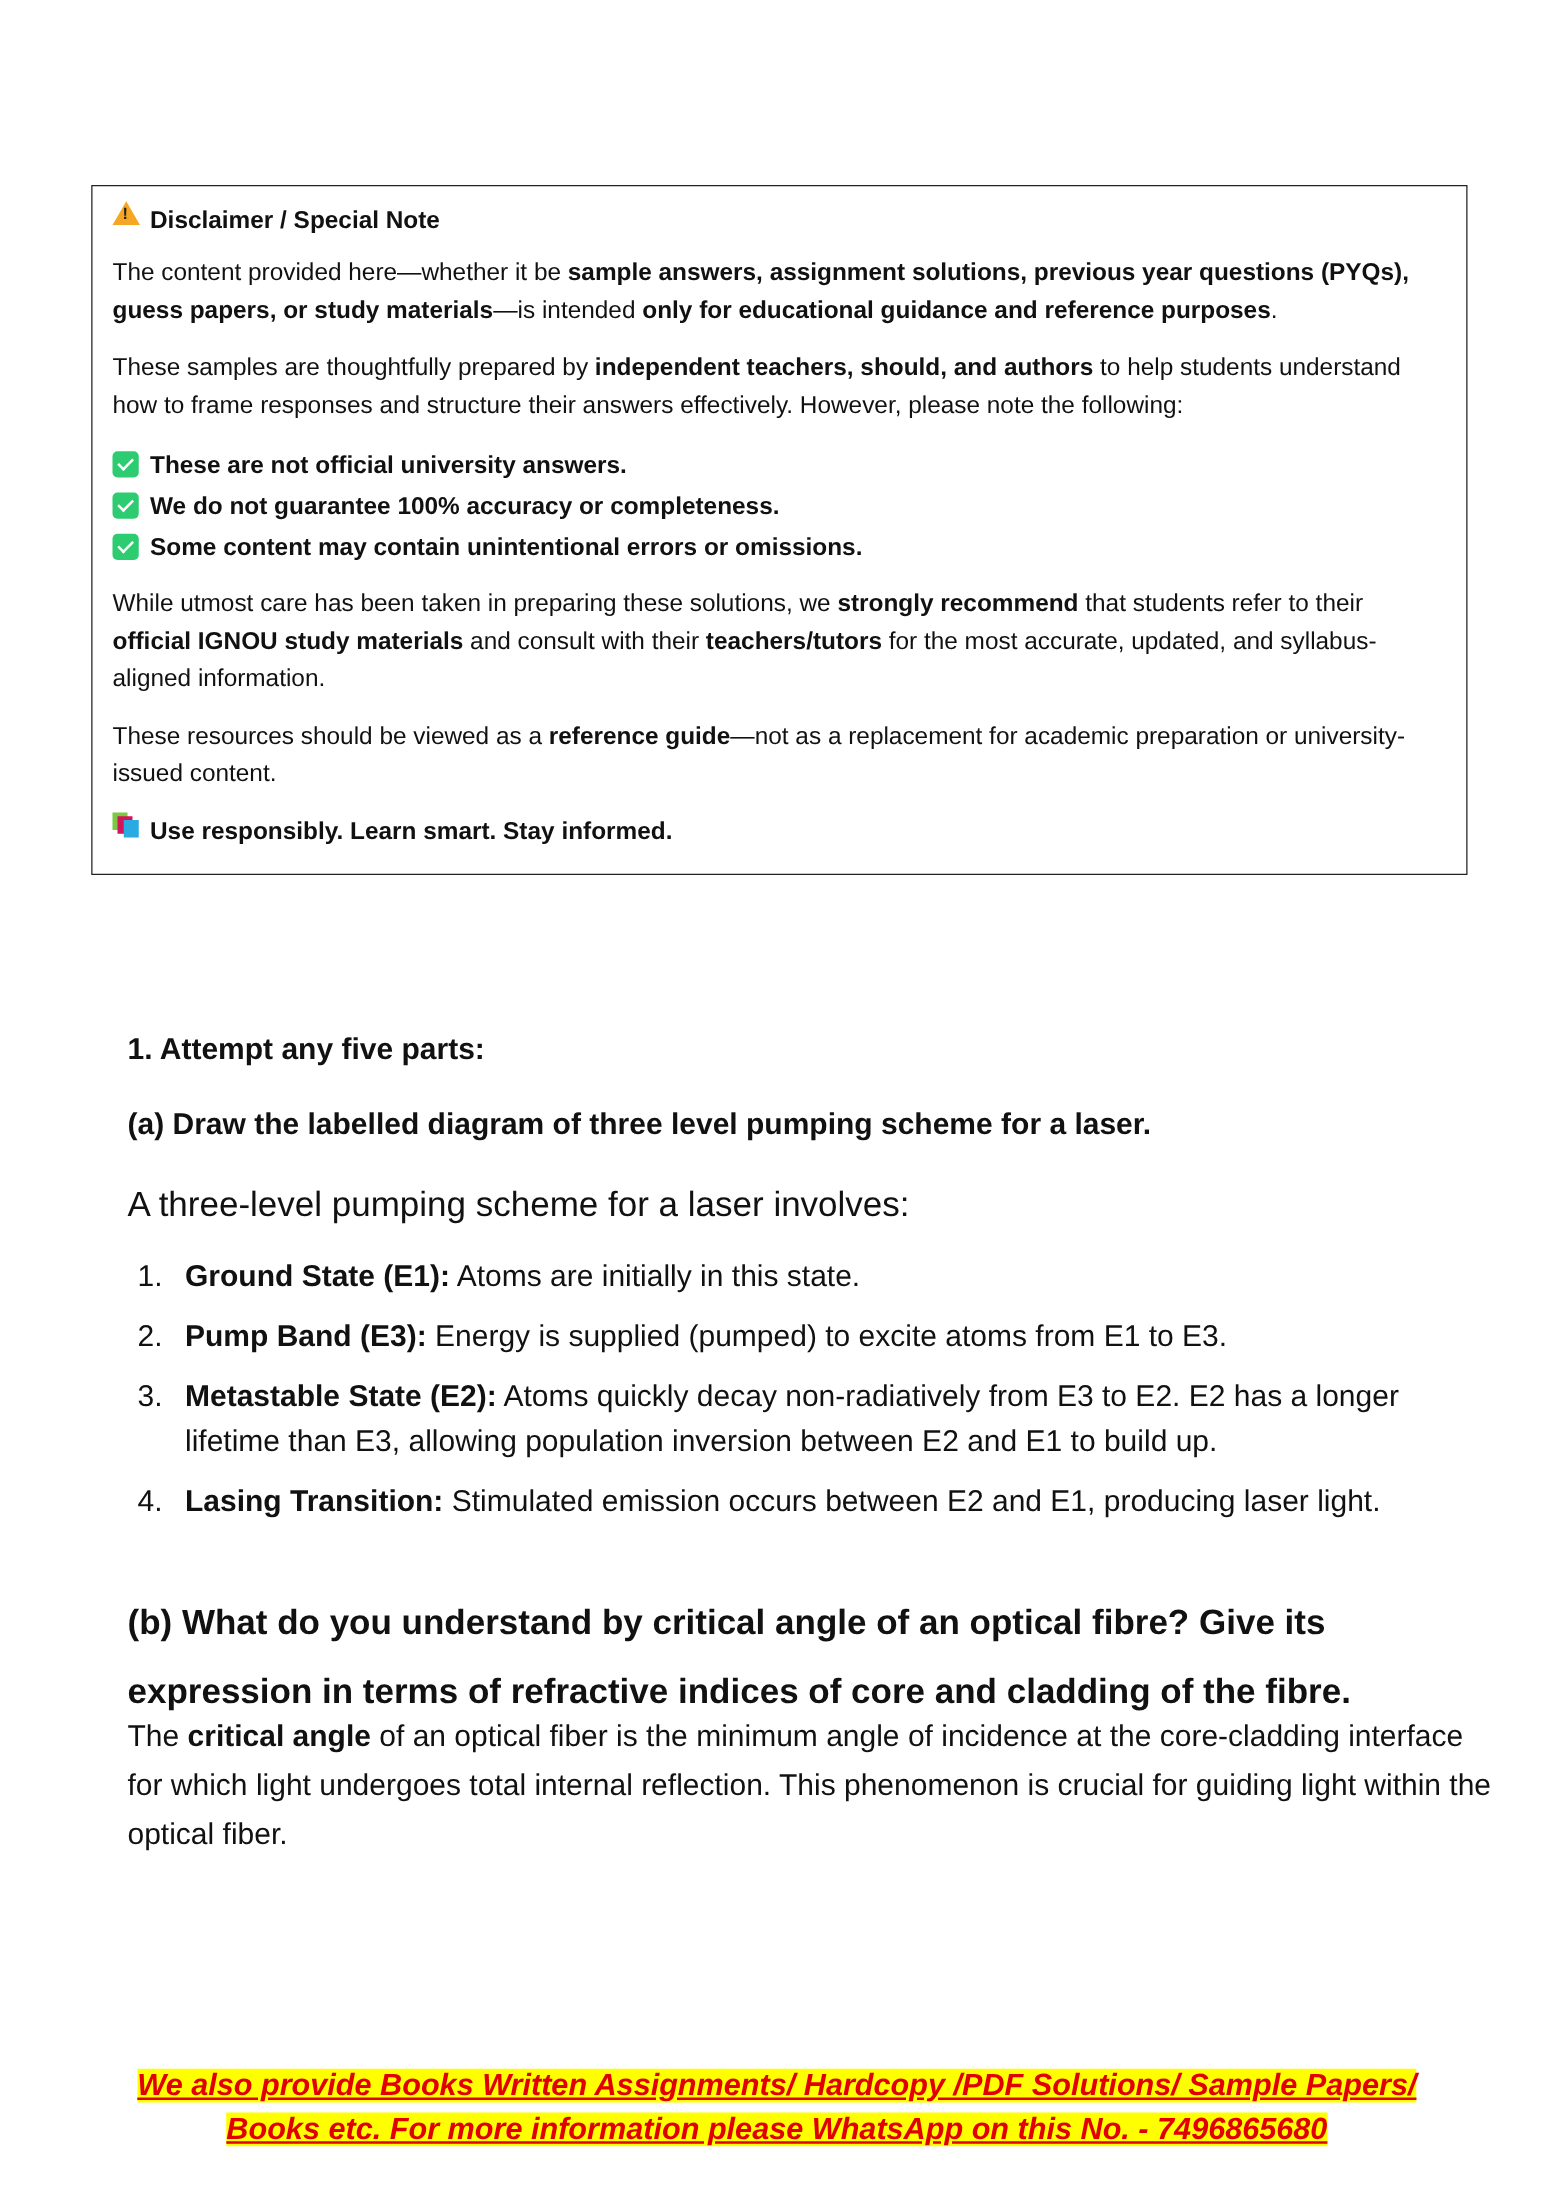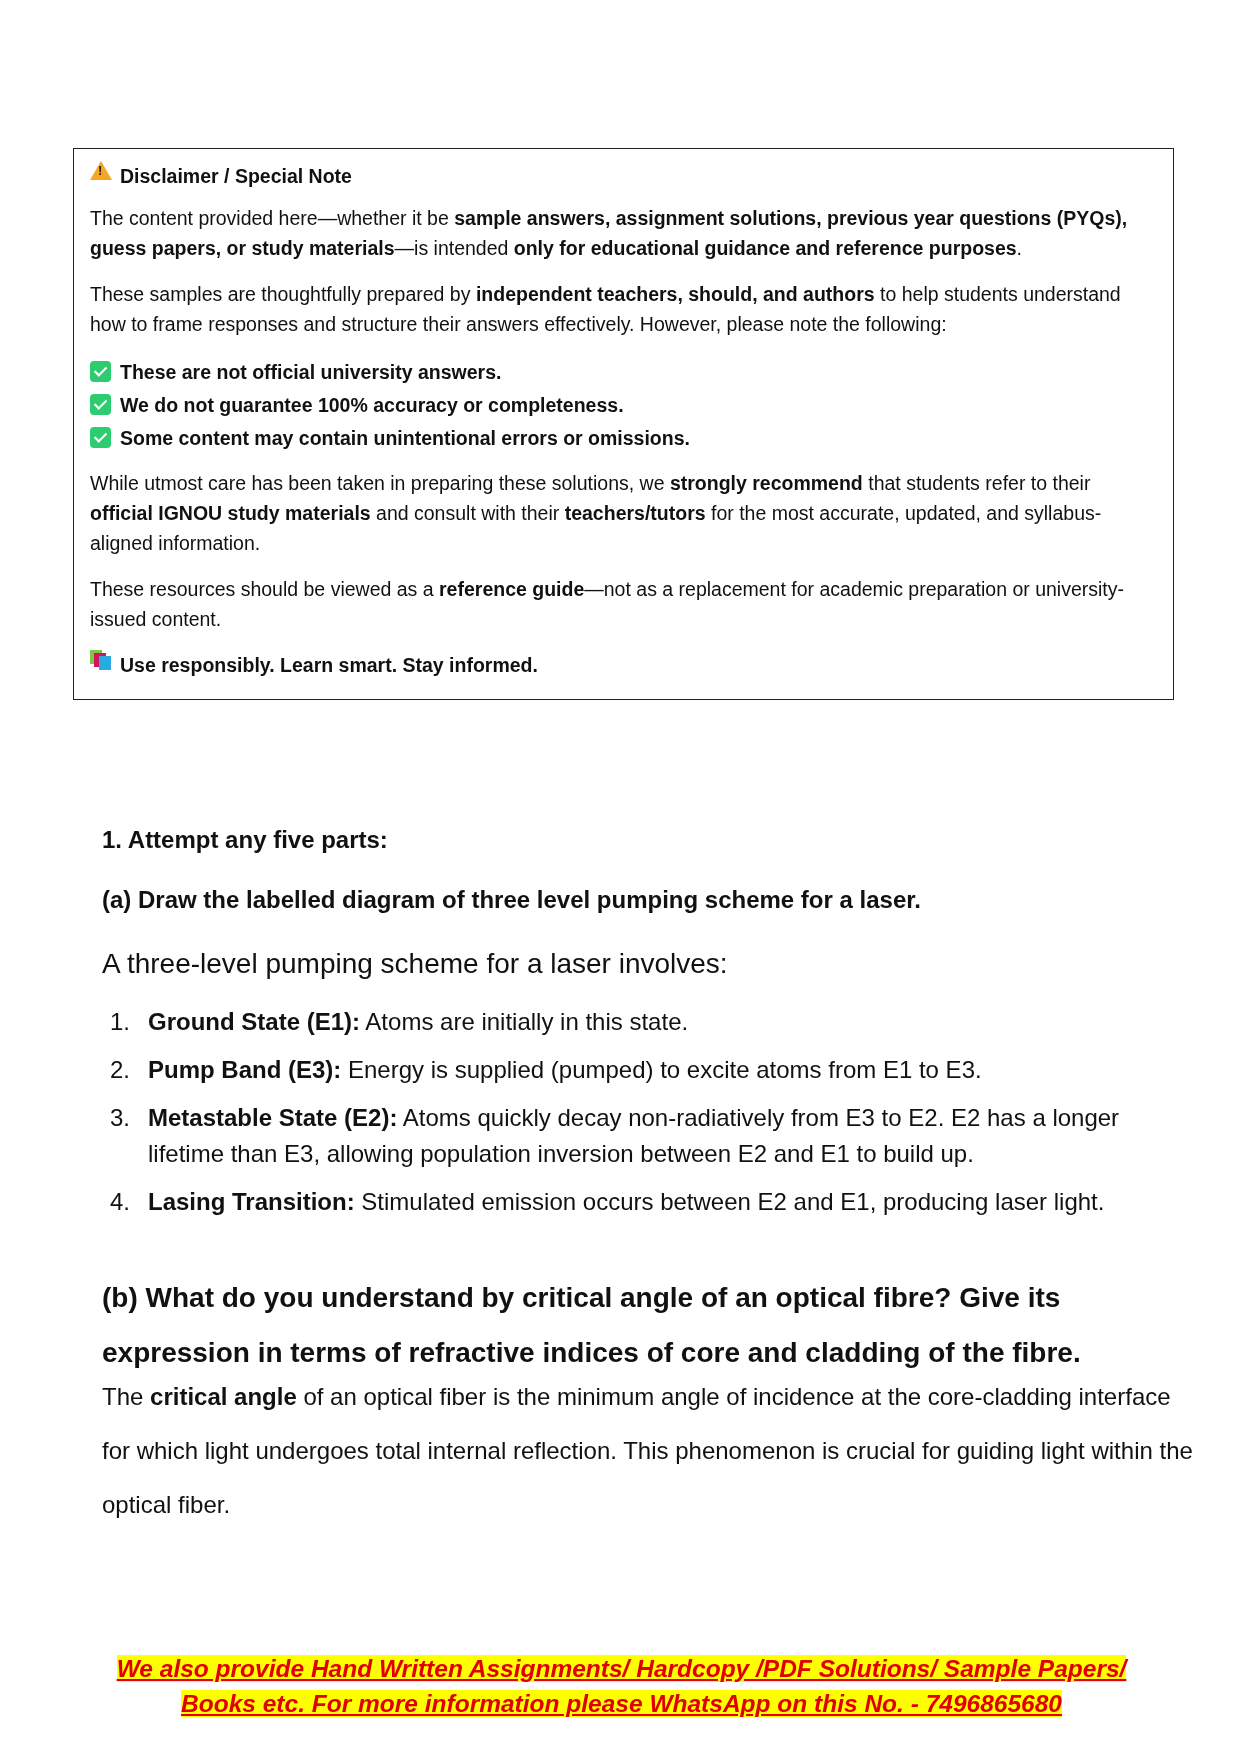--- a/index.html
+++ b/index.html
@@ -26,21 +26,21 @@
   b { font-weight:bold; }
   .q { position:absolute; left:73px; width:1100px;margin-left:29px; }
   .h1 { top:826px; font-size:24px; font-weight:bold; }
   .h2 { top:886px; font-size:24px; font-weight:bold; }
   .intro { top:948px; font-size:28px; }
   ol { position:absolute; left:73px; top:1004px; width:1100px; margin:0; padding:0 0 0 75px;
        font-size:24px; line-height:36px; list-style:none; counter-reset:n; box-sizing:border-box; }
   ol li { position:relative; margin-bottom:12px; counter-increment:n; }
   ol li::before { content:counter(n) "."; position:absolute; left:-38px; }
   .hb { top:1270px; font-size:28px; font-weight:bold; line-height:55px; }
-  .ans { top:1370px; font-size:24px; line-height:54px; }
+  .ans { top:1370px; font-size:24px; line-height:39px; }
   .footer { position:absolute; left:90px; top:1651px; width:1063px; text-align:center;
             font-size:24.5px; font-weight:bold; font-style:italic; line-height:35px; color:#e00000; }
   .footer span { background:#ffff00; text-decoration:underline; text-decoration-color:#e00000; }
 </style>
 </head>
 <body>
 
 <div class="disc">
   <p class="title">
     <span class="warn"></span>
@@ -82,15 +82,15 @@
   <li><b>Ground State (E1):</b><span> Atoms are initially in this state.</span></li>
   <li><b>Pump Band (E3):</b><span> Energy is supplied (pumped) to excite atoms from E1 to E3.</span></li>
   <li><b>Metastable State (E2):</b><span> Atoms quickly decay non-radiatively from E3 to E2. E2 has a longer lifetime than E3, allowing population inversion between E2 and E1 to build up.</span></li>
   <li><b>Lasing Transition:</b><span> Stimulated emission occurs between E2 and E1, producing laser light.</span></li>
 </ol>
 
 <div class="q hb">(b) What do you understand by critical angle of an optical fibre? Give its expression in terms of refractive indices of core and cladding of the fibre.</div>
 <div class="q ans"><span>The </span><b>critical angle</b><span> of an optical fiber is the minimum angle of incidence at the core-cladding interface for which light undergoes total internal reflection. This phenomenon is crucial for guiding light within the optical fiber.</span></div>
 
 <div class="footer">
-  <span>We also provide Hand Written Assignments/ Hardcopy /PDF Solutions/ Sample Papers/</span><br>
+  <span>We also provide Books Written Assignments/ Hardcopy /PDF Solutions/ Sample Papers/</span><br>
   <span>Books etc. For more information please WhatsApp on this No. - 7496865680</span>
 </div>
 
 </body></html>

